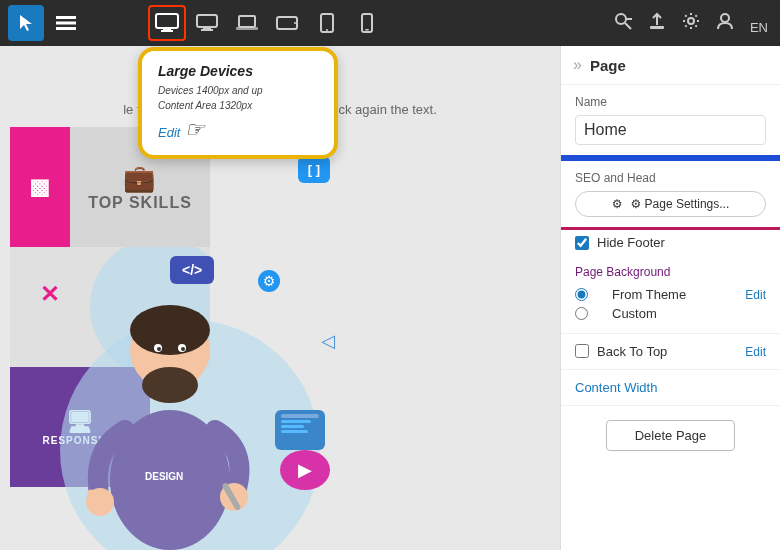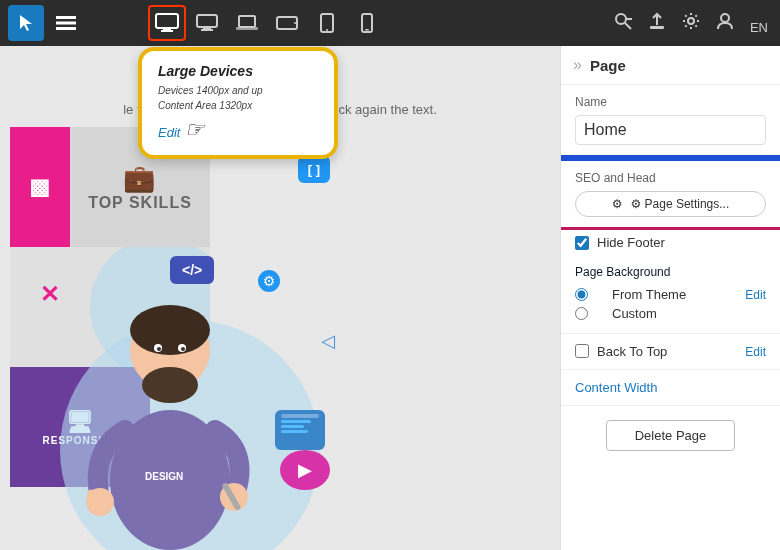--- a/index.html
+++ b/index.html
@@ -234,21 +234,21 @@
     .checkbox-row input[type=checkbox] {
       accent-color: #1a7abf;
       width: 14px;
       height: 14px;
     }
 
     .bg-section {
       padding: 10px 14px;
       border-bottom: 1px solid #f0f0f0;
     }
-    .bg-label { font-size: 12px; color: #0f172a; margin-bottom: 6px; }
+    .bg-label { font-size: 12px; color: #701a75; margin-bottom: 6px; }
     .radio-row {
       display: flex;
       align-items: center;
       gap: 24px;
       font-size: 13px;
       color: #333;
       padding: 2px 0;
     }
     .radio-row input[type=radio] {
       accent-color: #1a7abf;

